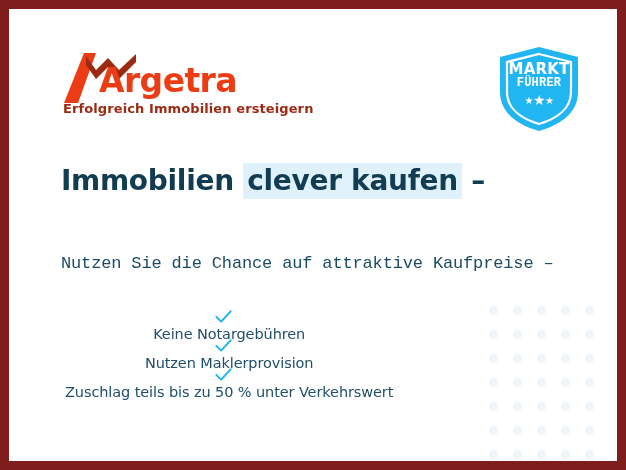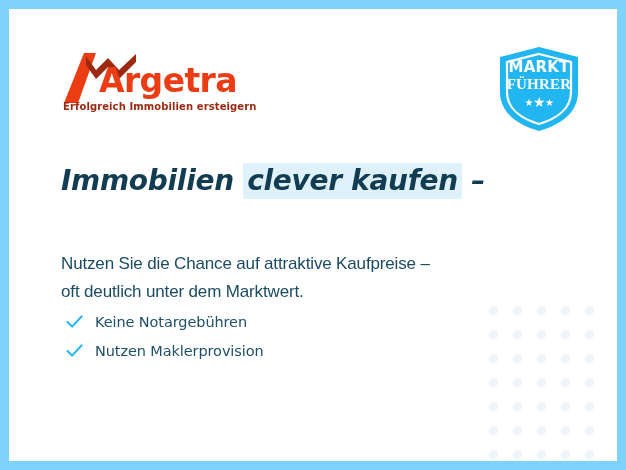--- a/index.html
+++ b/index.html
@@ -12,21 +12,21 @@
     overflow: hidden;
     font-family: "Liberation Sans", sans-serif;
     background: #cdf0fe;
   }
   .ad-frame {
     position: absolute;
     left: 0;
     top: 0;
     width: 626px;
     height: 470px;
-    background: #7dd3fc;
+    background: #7f1d1d;
     box-sizing: border-box;
   }
   .ad-canvas {
     position: absolute;
     left: 9px;
     top: 9px;
     width: 608px;
     height: 452px;
     background: #ffffff;
     overflow: hidden;
@@ -75,21 +75,21 @@
     letter-spacing: -0.6px;
     color: #ec3c13;
     line-height: 1;
   }
   .logo-tagline {
     position: absolute;
     left: 1px;
     top: 48px;
     font-family: "DejaVu Sans", sans-serif;
     font-weight: bold;
-    font-size: 10px;
+    font-size: 13px;
     letter-spacing: 0.1px;
     color: #9c2a12;
     white-space: nowrap;
   }
 
   
   .badge {
     position: absolute;
     left: 487px;
     top: 36px;
@@ -111,23 +111,23 @@
   .badge-line1 {
     font-family: "DejaVu Sans", sans-serif;
     font-weight: bold;
     font-size: 15px;
     color: #ffffff;
     letter-spacing: 0.2px;
     line-height: 1.05;
     margin-top: -9px;
   }
   .badge-line2 {
-    font-family: Liberation Serif, serif;
-    font-weight: bold;
-    font-size: 15px;
+    font-family: Liberation Mono, monospace;
+    font-weight: bold;
+    font-size: 12px;
     color: #ffffff;
     letter-spacing: 0.2px;
     line-height: 1.15;
   }
   .badge-stars {
     margin-top: 2px;
     color: #ffffff;
     font-size: 10px;
     letter-spacing: -0.5px;
     line-height: 1;
@@ -143,33 +143,33 @@
     left: 52px;
     top: 134px;
     font-family: "DejaVu Sans", sans-serif;
     font-weight: bold;
     font-size: 28px;
     line-height: 1.33;
     color: #123c52;
     letter-spacing: -0.3px;
     white-space: nowrap;
   }
-  .headline .hl-line { display: block; font-style: italic; }
+  .headline .hl-line { display: block; }
   .hl-mark {
     background: #dff2fb;
     padding: 1px 4px 2px 4px;
     border-radius: 1px;
   }
 
   
   .subheadline {
     position: absolute;
     left: 52px;
     top: 224px;
-    font-family: Liberation Sans, sans-serif;
+    font-family: Liberation Mono, monospace;
     font-weight: normal;
     font-size: 17px;
     line-height: 1.63;
     color: #1b4b63;
     letter-spacing: -0.15px;
     white-space: nowrap;
   }
   .subheadline span { display: block; }
 
   
@@ -178,20 +178,21 @@
     left: 56px;
     top: 298px;
     margin: 0;
     padding: 0;
     list-style: none;
   }
   .benefit-item {
     display: flex;
     align-items: center;
     height: 29px;
+    flex-direction: column;
   }
   .check-icon {
     flex: 0 0 auto;
     width: 19px;
     height: 19px;
     margin-right: 11px;
     display: block;
   }
   .benefit-label {
     font-family: "DejaVu Sans", sans-serif;
@@ -269,32 +270,37 @@
         </div>
       </div>
     </div>
 
     <h1 class="headline">
       <span class="hl-line"><span>Immobilien </span><span class="hl-mark">clever kaufen</span><span> –</span></span>
     </h1>
 
     <p class="subheadline">
       <span>Nutzen Sie die Chance auf attraktive Kaufpreise –</span>
-      <span>oft deutlich unter dem Marktwert.</span>
     </p>
 
     <ul class="benefits">
       <li class="benefit-item">
         <svg class="check-icon" viewBox="0 0 24 24">
           <path d="M3 12.5 L9 18.5 L21 5.5" fill="none" stroke="#21b5f2" stroke-width="2.6" stroke-linecap="round" stroke-linejoin="round"></path>
         </svg>
         <span class="benefit-label">Keine Notargebühren</span>
       </li>
       <li class="benefit-item">
         <svg class="check-icon" viewBox="0 0 24 24">
           <path d="M3 12.5 L9 18.5 L21 5.5" fill="none" stroke="#21b5f2" stroke-width="2.6" stroke-linecap="round" stroke-linejoin="round"></path>
         </svg>
         <span class="benefit-label">Nutzen Maklerprovision</span>
       </li>
+      <li class="benefit-item">
+        <svg class="check-icon" viewBox="0 0 24 24">
+          <path d="M3 12.5 L9 18.5 L21 5.5" fill="none" stroke="#21b5f2" stroke-width="2.6" stroke-linecap="round" stroke-linejoin="round"></path>
+        </svg>
+        <span class="benefit-label">Zuschlag teils bis zu 50 % unter Verkehrswert</span>
+      </li>
     </ul>
 
   </div>
 </div>
 
 </body></html>

